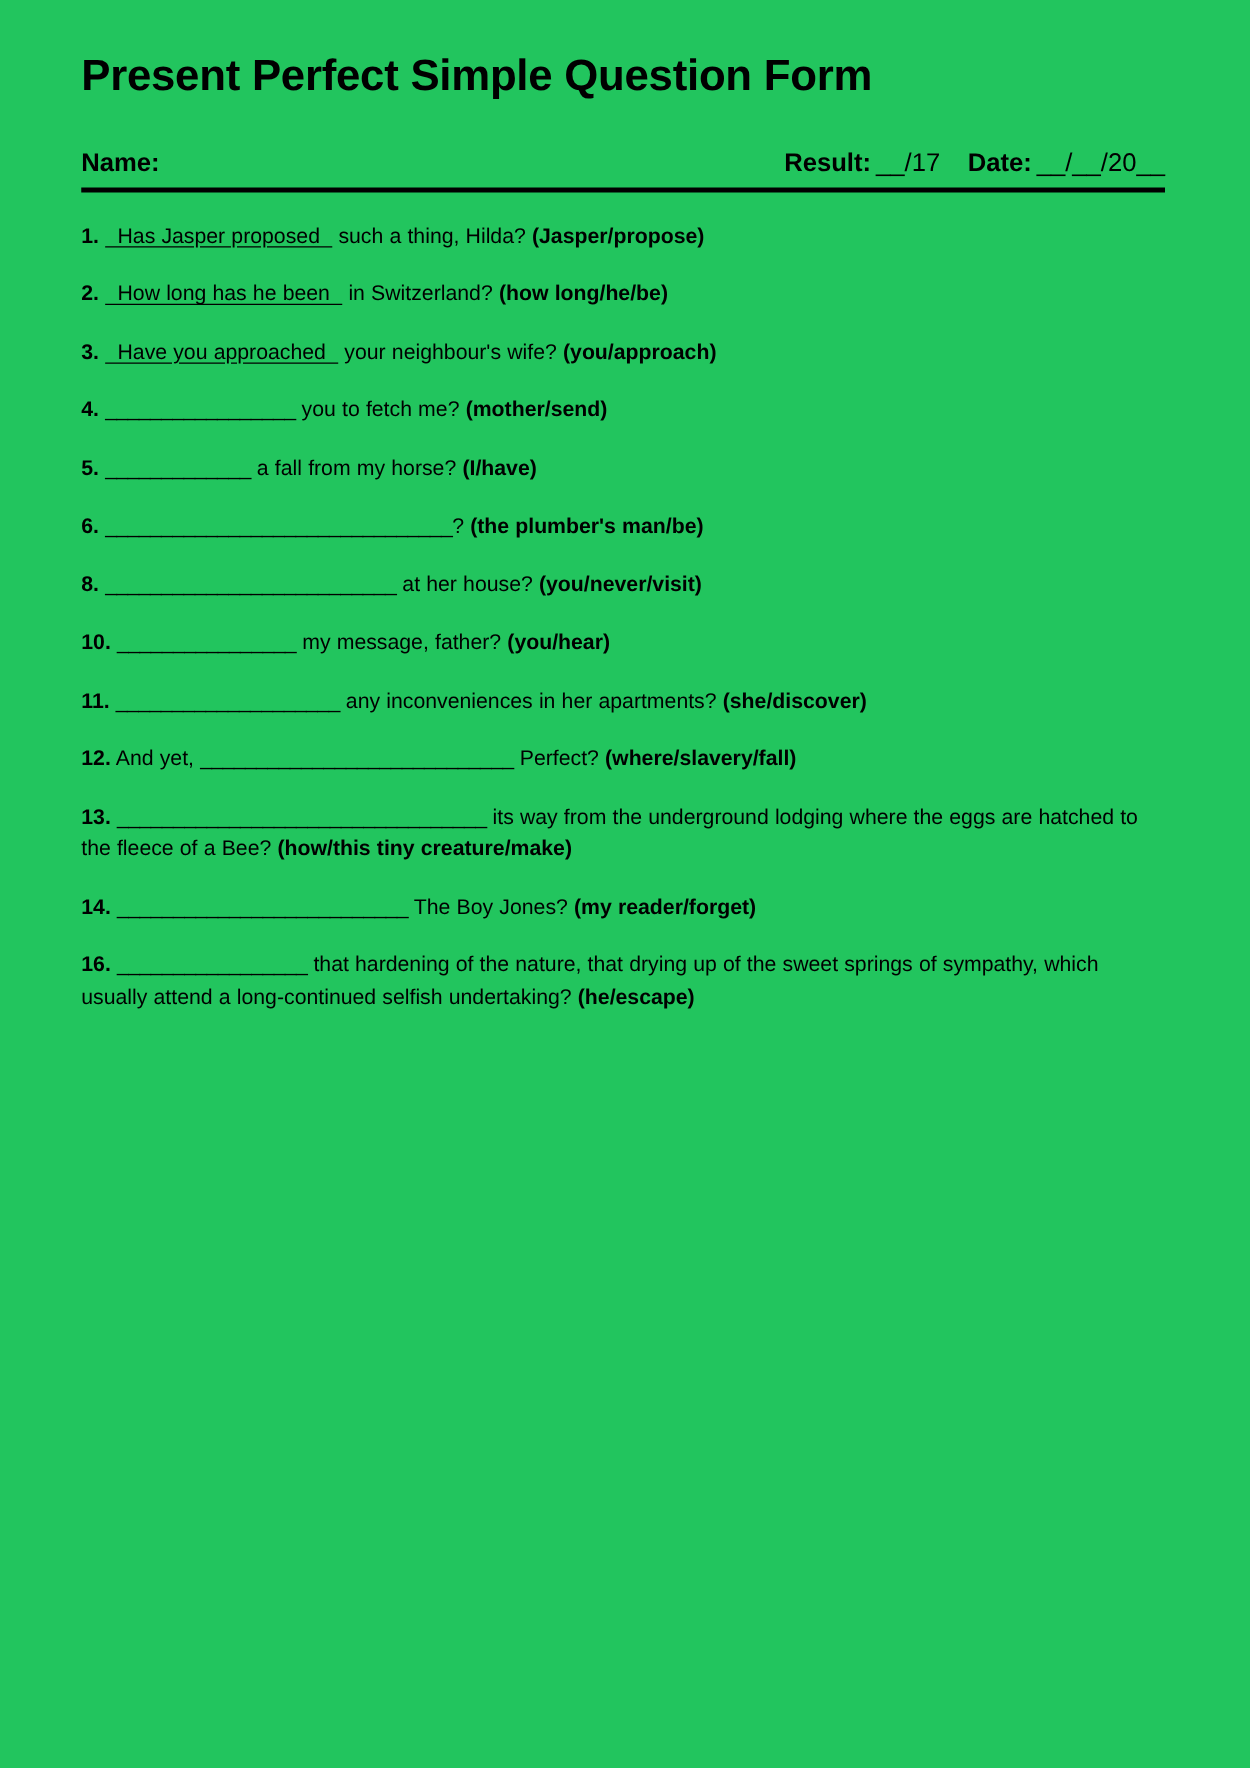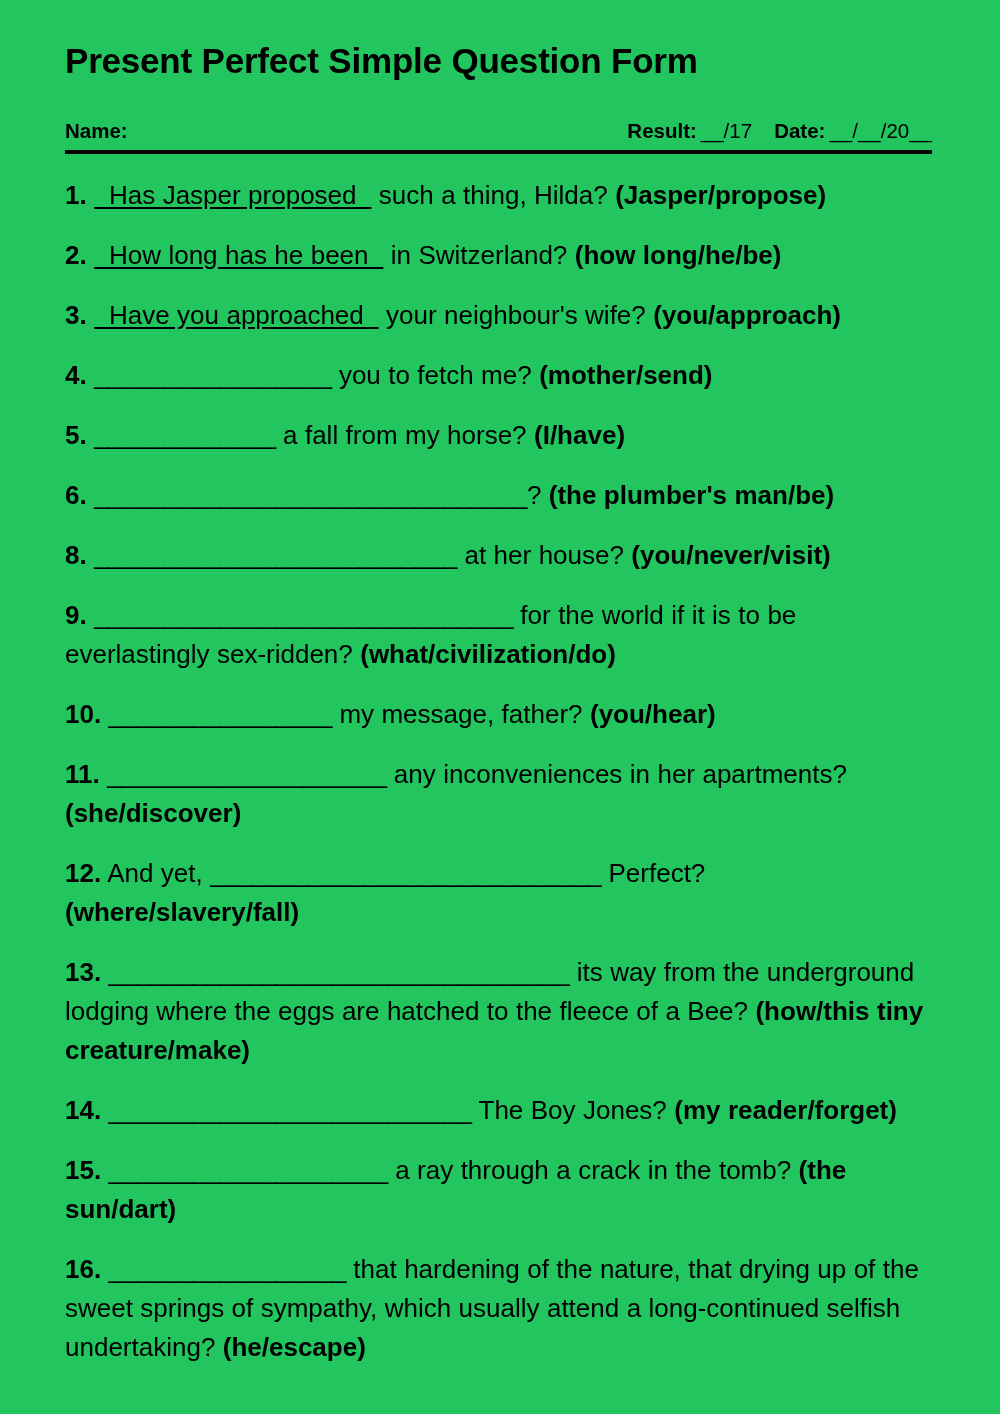--- a/index.html
+++ b/index.html
@@ -62,21 +62,21 @@
   }
   .header-rule {
     height: 4px;
     background: #000000;
     width: 100%;
     margin: 0 0 22px 0;
   }
 
   
   .questions {
-    font-size: 26px;
+    font-size: 17px;
     line-height: 1.50;
   }
   .question {
     margin: 0 0 21px 0;
     text-align: left;
     word-spacing: 0.2px;
   }
   .q-num {
     font-weight: bold;
   }
@@ -121,23 +121,21 @@
   <div class="header-rule"></div>
 
   <div class="questions" id="questions-list">
       <p class="question"><span class="q-num">1.</span> <span class="q-answer">  Has Jasper proposed  </span><span class="q-text"> such a thing, Hilda? </span><span class="q-hint">(Jasper/propose)</span></p>
       <p class="question"><span class="q-num">2.</span> <span class="q-answer">  How long has he been  </span><span class="q-text"> in Switzerland? </span><span class="q-hint">(how long/he/be)</span></p>
       <p class="question"><span class="q-num">3.</span> <span class="q-answer">  Have you approached  </span><span class="q-text"> your neighbour's wife? </span><span class="q-hint">(you/approach)</span></p>
       <p class="question"><span class="q-num">4.</span> <span class="q-blank">_________________</span><span class="q-text"> you to fetch me? </span><span class="q-hint">(mother/send)</span></p>
       <p class="question"><span class="q-num">5.</span> <span class="q-blank">_____________</span><span class="q-text"> a fall from my horse? </span><span class="q-hint">(I/have)</span></p>
       <p class="question"><span class="q-num">6.</span> <span class="q-blank">_______________________________</span><span class="q-text">? </span><span class="q-hint">(the plumber's man/be)</span></p>
       <p class="question"><span class="q-num">8.</span> <span class="q-blank">__________________________</span><span class="q-text"> at her house? </span><span class="q-hint">(you/never/visit)</span></p>
-      <p class="question"><span class="q-num">9.</span> <span class="q-blank">______________________________</span><span class="q-text"> for the world if it is to be everlastingly sex-ridden? </span><span class="q-hint">(what/civilization/do)</span></p>
       <p class="question"><span class="q-num">10.</span> <span class="q-blank">________________</span><span class="q-text"> my message, father? </span><span class="q-hint">(you/hear)</span></p>
       <p class="question"><span class="q-num">11.</span> <span class="q-blank">____________________</span><span class="q-text"> any inconveniences in her apartments? </span><span class="q-hint">(she/discover)</span></p>
       <p class="question"><span class="q-num">12.</span><span class="q-lead"> And yet, </span><span class="q-blank">____________________________</span><span class="q-text"> Perfect? </span><span class="q-hint">(where/slavery/fall)</span></p>
       <p class="question"><span class="q-num">13.</span> <span class="q-blank">_________________________________</span><span class="q-text"> its way from the underground lodging where the eggs are hatched to the fleece of a Bee? </span><span class="q-hint">(how/this tiny creature/make)</span></p>
       <p class="question"><span class="q-num">14.</span> <span class="q-blank">__________________________</span><span class="q-text"> The Boy Jones? </span><span class="q-hint">(my reader/forget)</span></p>
-      <p class="question"><span class="q-num">15.</span> <span class="q-blank">____________________</span><span class="q-text"> a ray through a crack in the tomb? </span><span class="q-hint">(the sun/dart)</span></p>
       <p class="question"><span class="q-num">16.</span> <span class="q-blank">_________________</span><span class="q-text"> that hardening of the nature, that drying up of the sweet springs of sympathy, which usually attend a long-continued selfish undertaking? </span><span class="q-hint">(he/escape)</span></p>
     </div>
 
 </div>
 
 </body></html>

